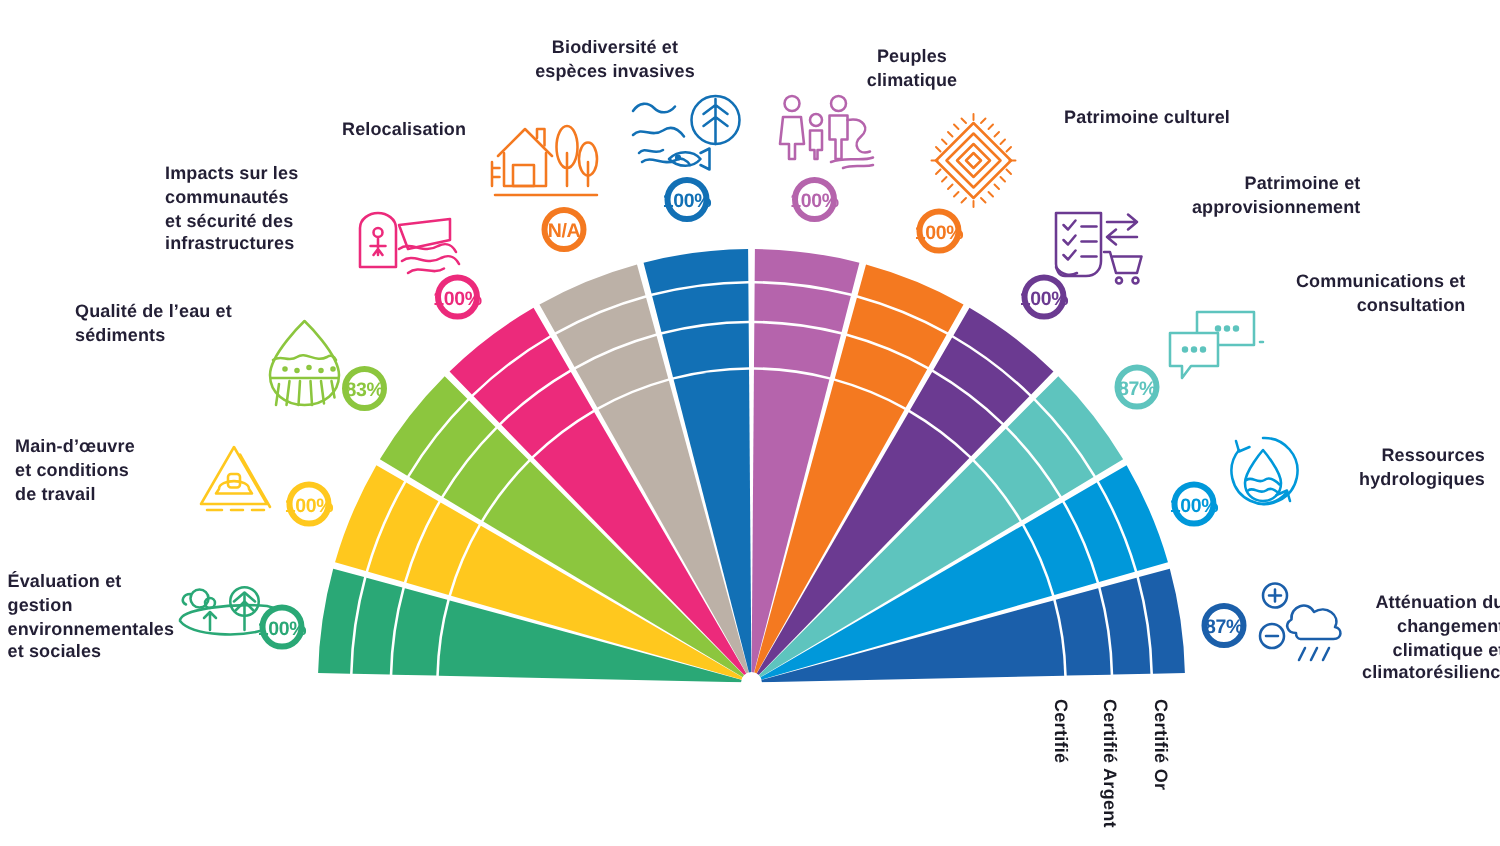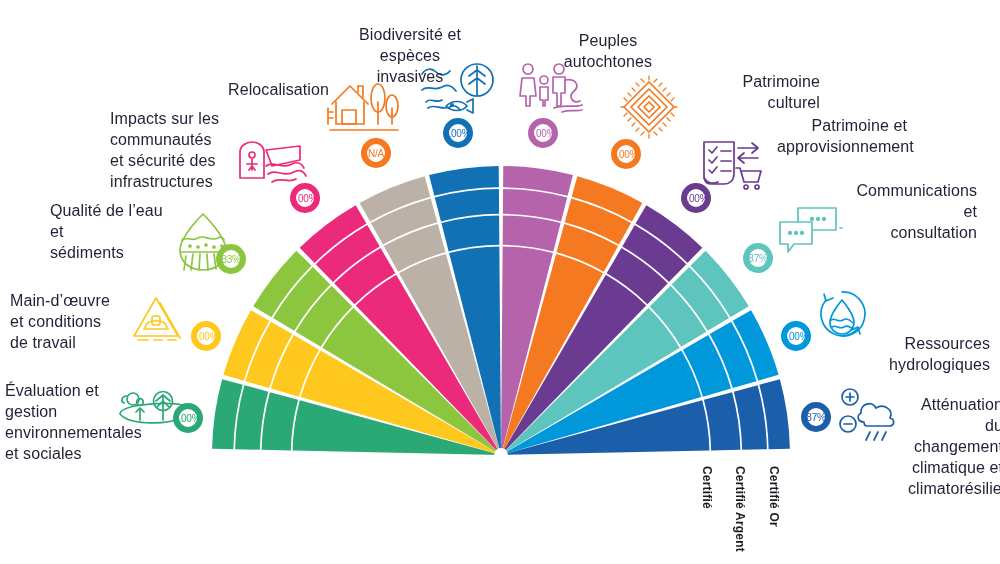--- a/index.html
+++ b/index.html
@@ -4,36 +4,36 @@
 <style>
   html,body{margin:0;padding:0;}
   body{
     width:1000px;height:564px;background:#ffffff;
     font-family:"Liberation Sans","DejaVu Sans",sans-serif;
     overflow:hidden;position:relative;
   }
   #stage{position:absolute;left:0;top:0;width:1000px;height:564px;}
   svg.layer{position:absolute;left:0;top:0;width:1000px;height:564px;overflow:visible;}
   .lbl{
-    position:absolute;color:#231f35;font-size:16px;line-height:1.32;
-    font-weight:400;letter-spacing:.1px;white-space:pre-line;
+    position:absolute;color:#231f35;font-size:12px;line-height:1.32;
+    font-weight:700;letter-spacing:.1px;white-space:pre-line;
   }
   .lbl.r{}
   .lbl.l{text-align:right;}
   .lbl.c{text-align:center;}
   .vlbl{
     position:absolute;color:#1a1a24;font-size:12px;font-weight:700;
     writing-mode:vertical-rl;text-orientation:mixed;letter-spacing:.2px;
     white-space:nowrap;
   }
   .badge{
     position:absolute;width:30px;height:30px;border-radius:50%;
-    border:6px solid #15803d;box-sizing:border-box;
+    border:4px solid #15803d;box-sizing:border-box;
     display:flex;align-items:center;justify-content:center;
-    font-size:10px;font-weight:400;background:#fff;letter-spacing:-.2px;
+    font-size:13px;font-weight:700;background:#fff;letter-spacing:-.2px;
   }
 </style>
 </head>
 <body>
 
 <div id="stage">
 
   <svg class="layer" id="fan" viewBox="0 0 1000 564">
       <g>
         <path d="M 292.5496173538389 450.451596470294 A 208.5 208.5 0 0 1 299.80997123881014 400.27503013183457 L 501 455 Z" fill="#2AA876"></path>
@@ -248,21 +248,21 @@
         <path d="M26 34 C20 34 18 28 23 25 C22 16 34 12 38 20 C46 15 56 22 52 30 C57 31 57 38 51 38 L29 38 C27 38 26 36 26 34 Z"></path>
         <path d="M32 44 L28 52 M40 44 L36 52 M48 44 L44 52"></path>
       </g>
 
     </g>
   </svg>
 
   <div id="badges">
       <div class="badge" style="left: 173px; top: 403px; border-color: rgb(42, 168, 118); color: rgb(42, 168, 118);">100%</div>
       <div class="badge" style="left: 191px; top: 321px; border-color: rgb(255, 200, 30); color: rgb(255, 200, 30);">100%</div>
-      <div class="badge" style="left: 216px; top: 244px; border-color: rgb(140, 198, 62); color: rgb(140, 198, 62);">83%</div>
+      <div class="badge" style="left: 228px; top: 244px; border-color: rgb(140, 198, 62); color: rgb(140, 198, 62);">83%</div>
       <div class="badge" style="left: 290px; top: 183px; border-color: rgb(236, 42, 123); color: rgb(236, 42, 123);">100%</div>
       <div class="badge" style="left: 361px; top: 138px; border-color: rgb(244, 121, 32); color: rgb(244, 121, 32);">N/A</div>
       <div class="badge" style="left: 443px; top: 118px; border-color: rgb(18, 112, 181); color: rgb(18, 112, 181);">100%</div>
       <div class="badge" style="left: 528px; top: 118px; border-color: rgb(181, 100, 172); color: rgb(181, 100, 172);">100%</div>
       <div class="badge" style="left: 611px; top: 139px; border-color: rgb(244, 121, 32); color: rgb(244, 121, 32);">100%</div>
       <div class="badge" style="left: 681px; top: 183px; border-color: rgb(107, 58, 145); color: rgb(107, 58, 145);">100%</div>
       <div class="badge" style="left: 743px; top: 243px; border-color: rgb(94, 196, 190); color: rgb(94, 196, 190);">87%</div>
       <div class="badge" style="left: 781px; top: 321px; border-color: rgb(0, 152, 218); color: rgb(0, 152, 218);">100%</div>
       <div class="badge" style="left: 801px; top: 402px; border-color: rgb(27, 95, 170); color: rgb(27, 95, 170);">87%</div>
     </div>
@@ -277,27 +277,27 @@
       <div class="lbl r" style="left: 50px; top: 200px; width: 120px;">Qualité de l’eau et
 sédiments</div>
       <div class="lbl r" style="left: 110px; top: 108px; width: 110px;">Impacts sur les
 communautés
 et sécurité des
 infrastructures</div>
       <div class="lbl r" style="left: 228px; top: 79px; width: 95px;">Relocalisation</div>
       <div class="lbl c" style="left: 350px; top: 24px; width: 120px;">Biodiversité et
 espèces invasives</div>
       <div class="lbl c" style="left: 558px; top: 30px; width: 100px;">Peuples
-autochtones</div>
+climatique</div>
       <div class="lbl l" style="left: 690px; top: 71px; width: 130px;">Patrimoine culturel</div>
       <div class="lbl l" style="left: 777px; top: 115px; width: 130px;">Patrimoine et
 approvisionnement</div>
       <div class="lbl l" style="left: 852px; top: 180px; width: 125px;">Communications et
 consultation</div>
-      <div class="lbl l" style="left: 880px; top: 296px; width: 110px; margin-top: 37px;">Ressources
+      <div class="lbl l" style="left: 880px; top: 296px; width: 110px;">Ressources
 hydrologiques</div>
       <div class="lbl l" style="left: 908px; top: 394px; width: 95px;">Atténuation du
 changement
 climatique et
 climatorésilience</div>
     </div>
 
   <div id="ringlabels">
       <div class="vlbl" style="left: 700px; top: 466px;">Certifié</div>
       <div class="vlbl" style="left: 733px; top: 466px;">Certifié Argent</div>

